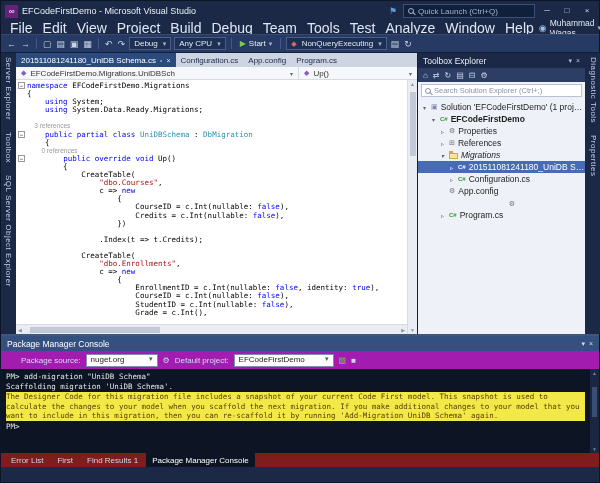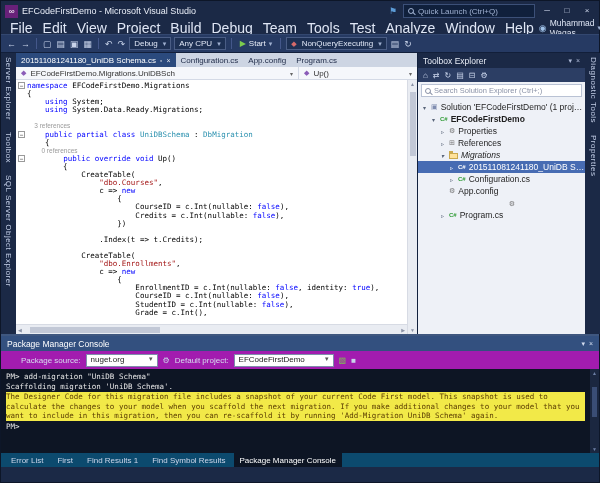--- a/index.html
+++ b/index.html
@@ -91,21 +91,21 @@
 .pmc-combo .caret{color:#555}
 .pmc-ctl-ico{font-size:8px;color:#c9d4ea}
 .pmc-ctl-ico.green{color:#7ccb4e}
 .pmc-body{flex:1;display:flex;min-height:0}
 .pmc-out{flex:1;font-family:"DejaVu Sans Mono",monospace;font-size:7.5px;line-height:9.5px;color:#e6e6e6;padding:3px 5px;overflow:hidden}
 .pmc-line{white-space:pre-wrap;word-break:break-word}
 .pmc-line.warning{background:#f2e948;color:#5a3c00;margin:1px 0}
 .pmc-scroll{width:9px;flex:none;background:#1b2740;display:flex;flex-direction:column;align-items:center}
 .pmc-thumb{width:5px;height:30px;background:#3a4d75;margin-top:10px}
 
-.bottom-tabs{height:14px;flex:none;background:#0c4a6e;display:flex;align-items:stretch;gap:2px;padding:0 4px}
+.bottom-tabs{height:14px;flex:none;background:#7f1d1d;display:flex;align-items:stretch;gap:2px;padding:0 4px}
 .btab{padding:0 6px;font-size:8px;color:#cdd6ea;display:flex;align-items:center;white-space:nowrap}
 .btab.active{background:#0d1524;color:#fff}
 .statusbar{height:17px;flex:none;background:#2c55a6;display:flex;align-items:center;padding:0 7px;font-size:8.5px;color:#fff}
 </style>
 </head>
 <body>
 
 <div class="window">
 
   <div class="titlebar">
@@ -377,18 +377,17 @@
         <span class="pmc-thumb"></span>
         <span class="scroll-arrow" style="color:#6d7fa5;margin-top:auto">▼</span>
       </div>
     </div>
   </div>
 
   <div class="bottom-tabs" id="bottom-tabs">
       <span class="btab">Error List</span>
       <span class="btab">First</span>
       <span class="btab">Find Results 1</span>
-      <span class="btab">Find Symbol Results</span>
       <span class="btab active">Package Manager Console</span>
     </div>
 
 
 </div>
 
 </body></html>

